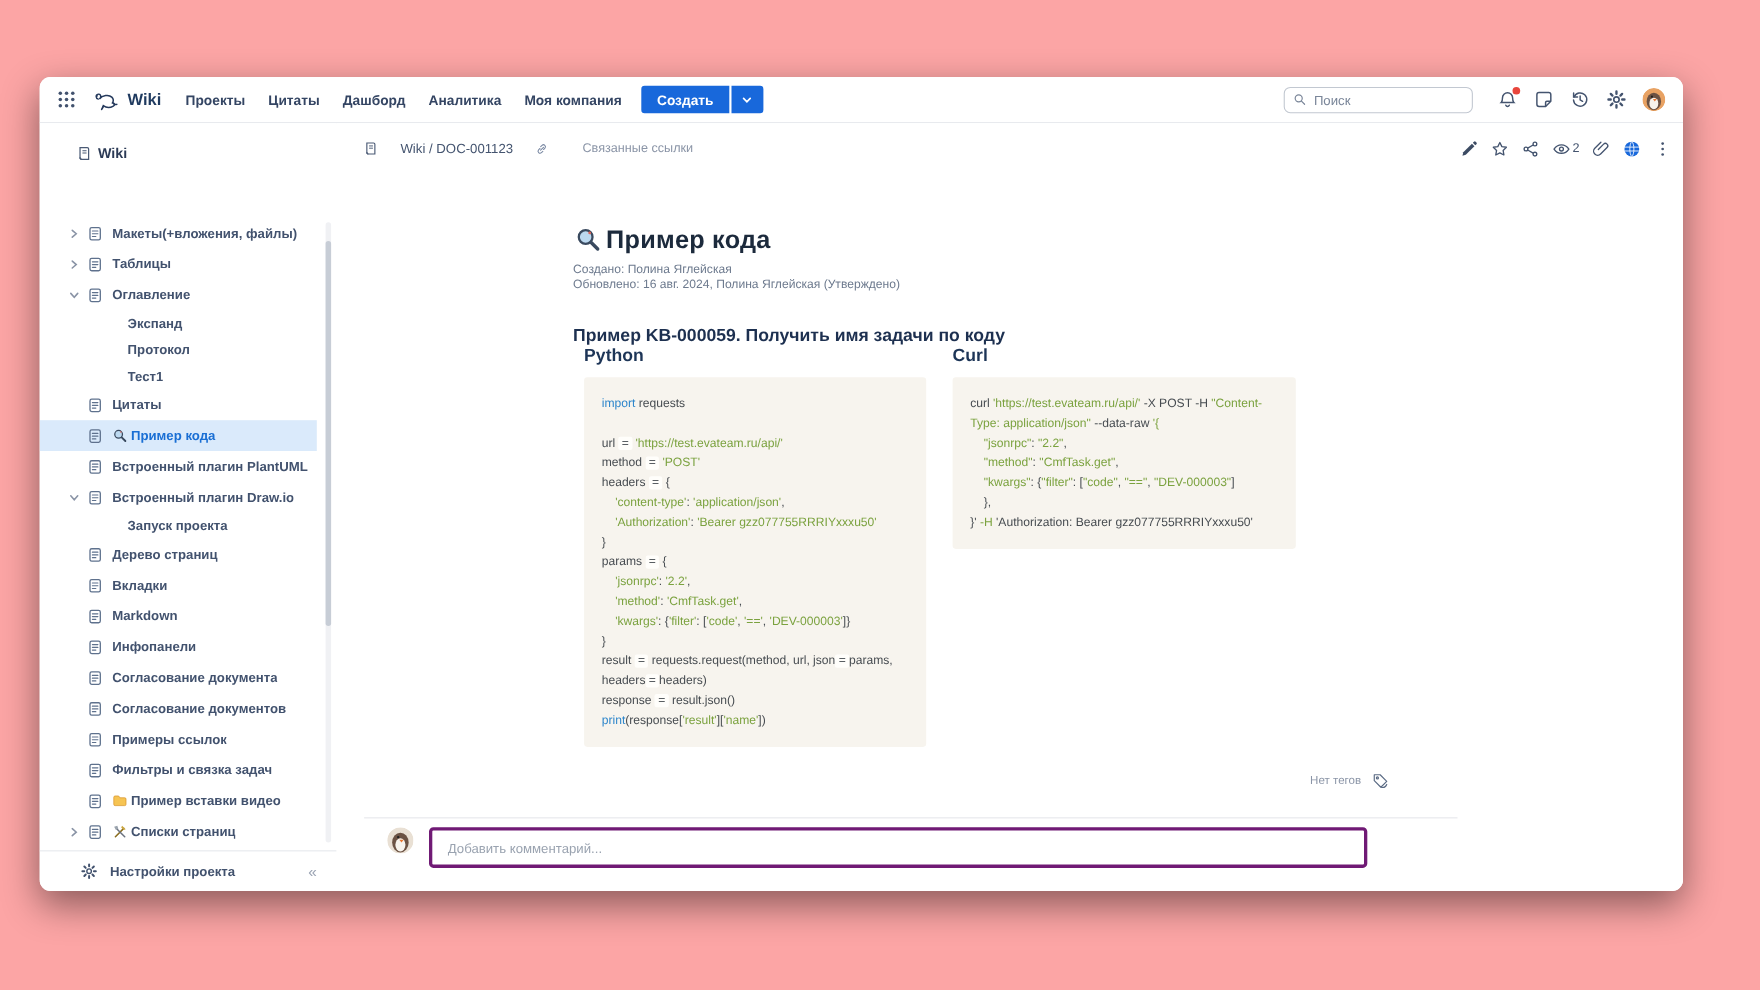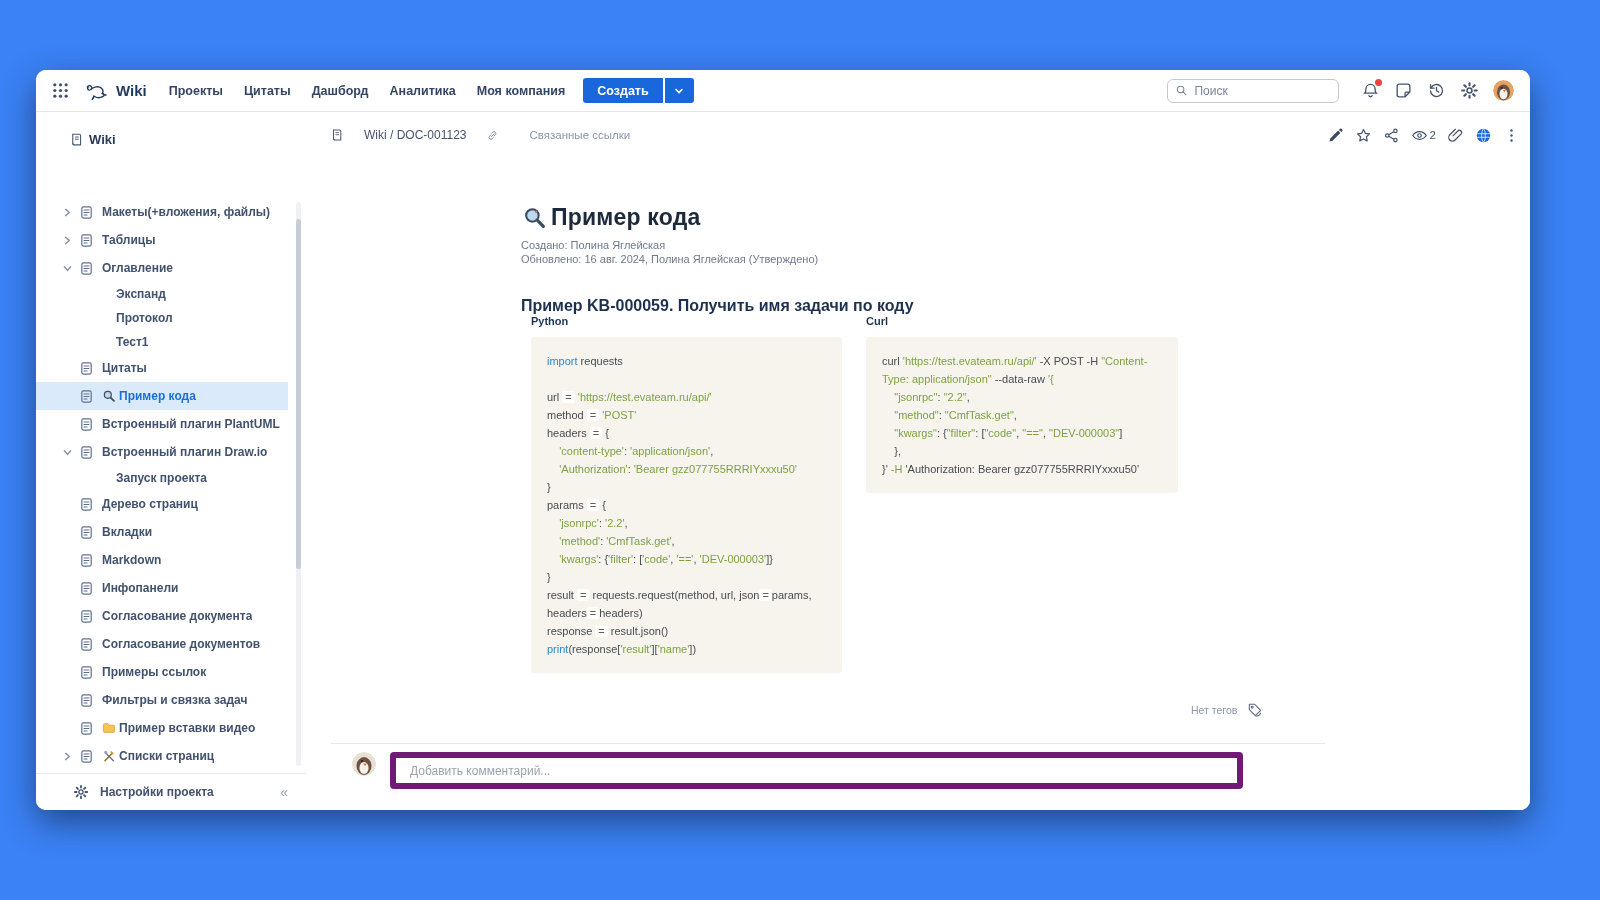--- a/index.html
+++ b/index.html
@@ -1,18 +1,18 @@
 <!DOCTYPE html>
 <html><head>
 <meta charset="utf-8">
 <style>
   * { margin:0; padding:0; box-sizing:border-box; }
   html,body { width:1600px; height:900px; }
   body { font-family:"Liberation Sans","DejaVu Sans",sans-serif; background:#3b3b3b; overflow:hidden; }
-  .screen { position:relative; width:1600px; height:900px; background:#3b82f6; }
+  .screen { position:relative; width:1600px; height:900px; background:#fca5a5; }
   .window { position:absolute; left:36px; top:70px; width:1494px; height:740px; background:#fff;
             border-radius:10px; box-shadow:0 12px 34px rgba(0,0,0,.45); overflow:hidden; }
 
   
   .navbar { position:absolute; left:0; top:0; right:0; height:42px; background:#fff;
             border-bottom:1px solid #e6e8ed; display:flex; align-items:center; padding:0 16px; }
   .grid-btn { width:17px; height:17px; margin-right:14px; cursor:pointer; display:inline-flex; }
   .logo { width:27px; height:24px; margin-right:6px; display:inline-flex; }
   .brand { font-size:15px; font-weight:700; color:#1f3a5f; margin-right:22px; }
   .menu { display:flex; gap:21px; }
@@ -73,34 +73,34 @@
   .title-row { position:absolute; left:216px; top:92px; display:flex; align-items:center; gap:4px; }
   .title-row svg { width:25px; height:25px; }
   .page-title { font-size:23px; font-weight:700; color:#1c2a3c; letter-spacing:.2px; }
   .meta1 { position:absolute; left:215px; top:127px; font-size:11px; color:#6d7a8e; }
   .meta2 { position:absolute; left:215px; top:141px; font-size:11px; color:#6d7a8e; }
   .heading { position:absolute; left:215px; top:143px; margin-top:42px; font-size:16px; font-weight:700; color:#1d3050; }
   .codes { position:absolute; left:225px; top:203px; display:flex; gap:24px; align-items:flex-start; }
   .codecol { display:flex; flex-direction:column; }
   .codecol.c0 { width:311px; }
   .codecol.c1 { width:312px; }
-  .clabel { font-size:11px; font-weight:700; color:#1d3557; margin-bottom:10px; }
+  .clabel { font-size:16px; font-weight:700; color:#1d3557; margin-bottom:10px; }
   .cbox { background:#f7f4ee; border-radius:3px; padding:15px 16px; width:100%; overflow:hidden; }
   .cline { font-size:11px; line-height:18px; white-space:pre; color:#474c51; }
   .tk-k { color:#2e86cb; }
   .tk-s { color:#7ba23f; }
   .tk-p { color:#474c51; }
   .tk-o { color:#5a5f63; background:#fffefb; padding:0 3px; border-radius:2px; }
   .tags-row { position:absolute; left:885px; top:590px; display:flex; align-items:center; gap:10px; }
   .tags-row .ntext { font-size:10.5px; color:#8b95a7; }
   .tags-row svg { width:16px; height:16px; cursor:pointer; }
   .divider { position:absolute; left:25px; top:631px; width:994px; height:1px; background:#e5e7eb; }
   .comment-row { position:absolute; left:46px; top:640px; display:flex; align-items:flex-start; gap:14px; }
   .c-avatar { width:24px; height:24px; border-radius:50%; overflow:hidden; flex:0 0 24px; }
-  .comment-input { width:853px; height:37px; border:6px solid #701a75; border-radius:4px;
+  .comment-input { width:853px; height:37px; border:3px solid #701a75; border-radius:4px;
                    display:flex; align-items:center; padding:0 14px; }
   .comment-input input { border:none; outline:none; width:100%; font-family:inherit; font-size:12px; color:#42526e; }
   .comment-input input::placeholder { color:#9aa3b0; }
 </style>
 </head>
 <body>
 
 <div class="screen">
   <div class="window">
 

